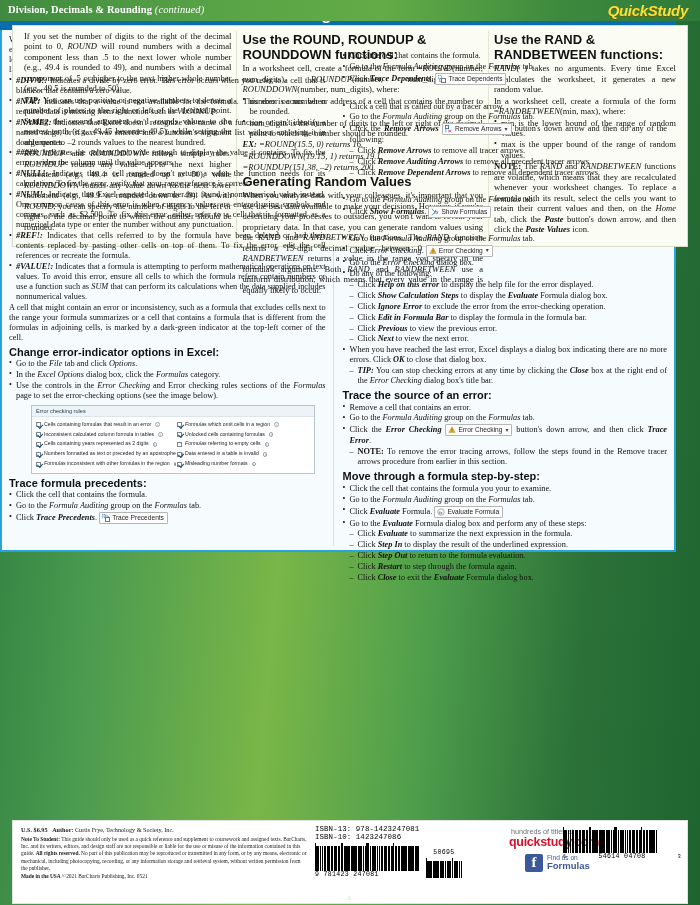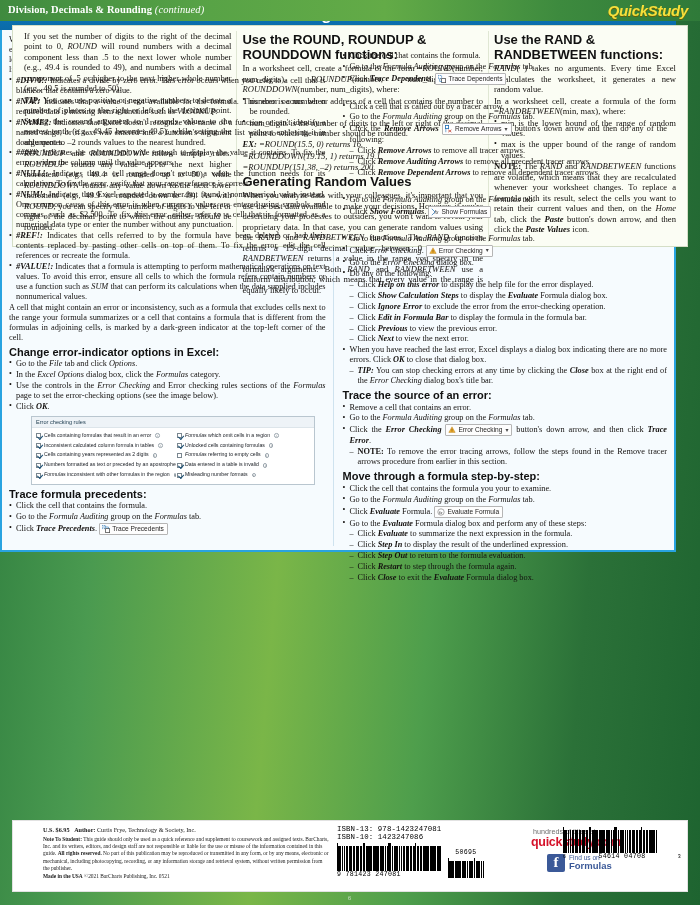--- a/index.html
+++ b/index.html
@@ -145,24 +145,23 @@
     border-width: 0 1px 1px 0; transform: rotate(42deg);
   }
   .info-i {
     display: inline-block; width: 4.6px; height: 4.6px; border-radius: 50%;
     border: .6px solid #9aa5ad; font-size: 3.4px; line-height: 4.4px;
     text-align: center; color: #6b767e; margin-left: 1px;
   }
 
   
   .footer {
-    position: absolute; left: 12px; top: 820px; width: 676px; height: 72px;
+    position: absolute; left: 12px; top: 820px; width: 676px; height: 84px;
     background: #ffffff; border: 1px solid #e2e2e2;
     display: flex;
-    padding-left: 22px;
   }
   .foot-left { width: 300px; padding: 5px 6px 3px 8px; }
   .foot-left p {
     font-family: "Liberation Serif", serif;
     font-size: 5.4px; line-height: 1.34; color: #1a1a1a; text-align: left;
   }
   .foot-left .l1 { font-size: 6.2px; margin-bottom: 1.5px; }
   .foot-mid { width: 186px; padding: 4px 2px 0 2px; }
   .isbn-line {
     font-family: "Liberation Mono", monospace;
@@ -270,21 +269,20 @@
           <li><span class="bi">#VALUE!:</span><span> Indicates that a formula is attempting to perform mathematical operations on text values. To avoid this error, ensure all cells to which the formula refers contain numbers or use a function such as <i>SUM</i> that can perform its calculations when the data supplied includes nonnumerical values.</span></li>
         </ul>
 
         <p>A cell that might contain an error or inconsistency, such as a formula that excludes cells next to the range your formula summarizes or a cell that contains a formula that is different from the formulas in adjoining cells, is marked by a dark-green indicator at the top-left corner of the cell.</p>
 
         <h3>Change error-indicator options in Excel:</h3>
         <ul class="bul">
           <li>Go to the <i>File</i> tab and click <i>Options</i>.</li>
           <li>In the <i>Excel Options</i> dialog box, click the <i>Formulas</i> category.</li>
           <li>Use the controls in the <i>Error Checking</i> and Error checking rules sections of the <i>Formulas</i> page to set the error-checking options (see the image below).</li>
-          <li>Click <b><i>OK</i></b>.</li>
         </ul>
 
         <div class="ecr">
           <div class="ecr-head">Error checking rules</div>
           <div class="ecr-grid">
             <div>
               <div class="ecr-row">
                   <span class="cb on"></span>
                   <span>Cells containing formulas that result in an error</span>
                   <span class="info-i">i</span>

